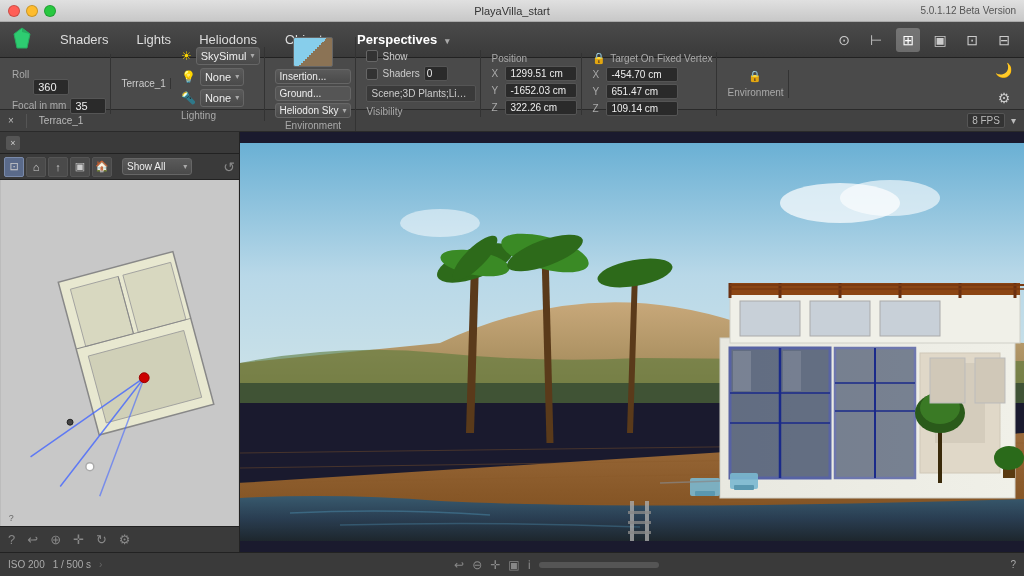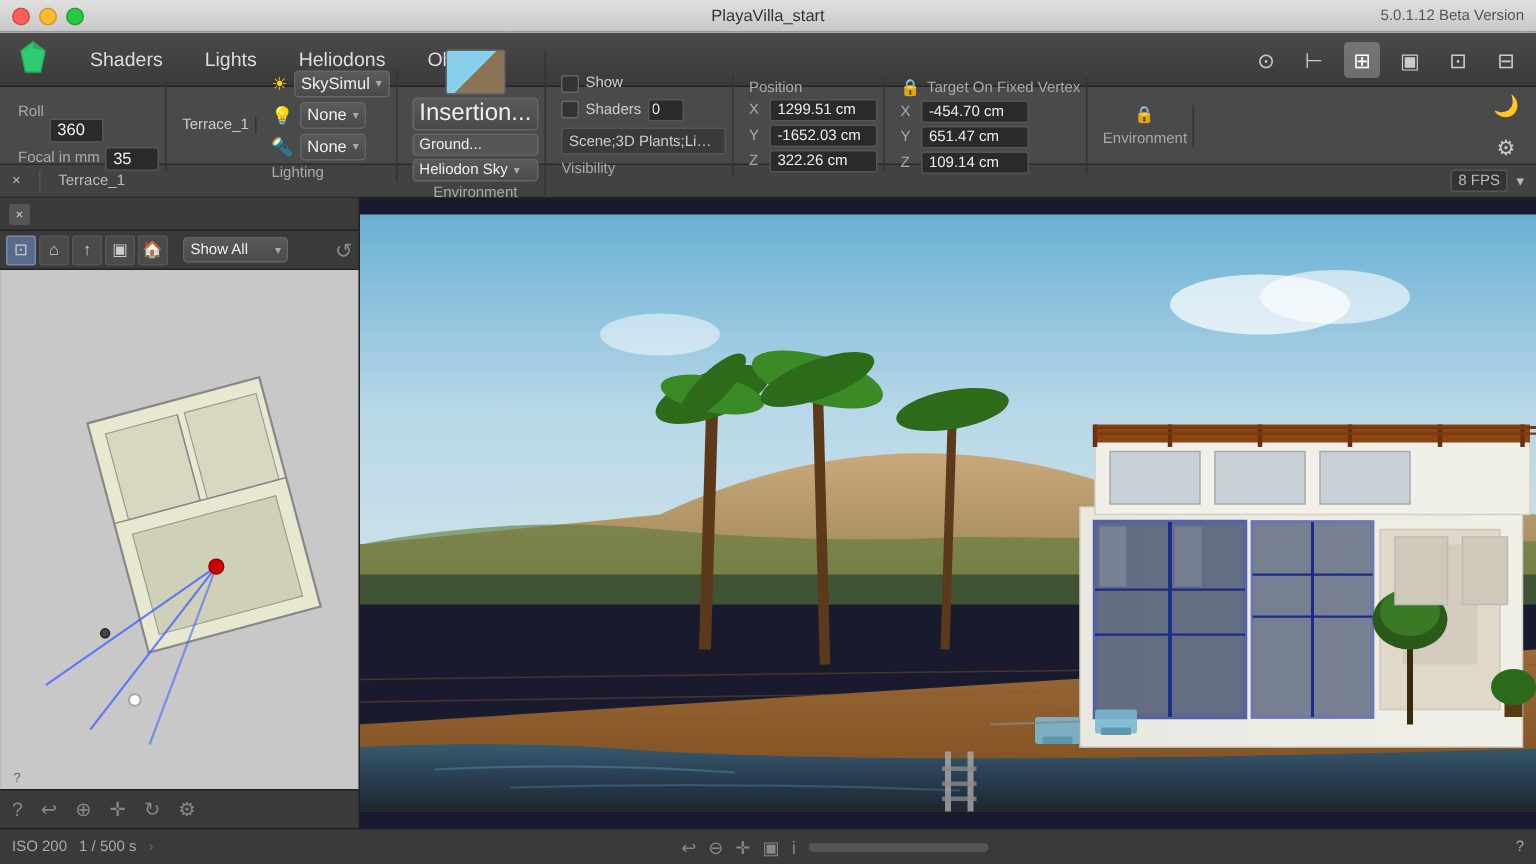--- a/index.html
+++ b/index.html
@@ -408,20 +408,24 @@
 
   <svg class="logo-gem" viewBox="0 0 28 28">
     <polygon points="14,2 22,8 19,22 9,22 6,8" fill="#2ecc71" stroke="#27ae60" stroke-width="1"></polygon>
     <polygon points="14,2 22,8 14,6" fill="#27ae60"></polygon>
   </svg>
 
   <span class="menu-item">Shaders</span>
   <span class="menu-item">Lights</span>
   <span class="menu-item">Heliodons</span>
   <span class="menu-item">Objects</span>
+  <span class="menu-item active">
+    <span>Perspectives</span>
+    <span class="menu-dropdown-arrow">▾</span>
+  </span>
 
   <div class="menubar-right">
     <div class="toolbar-icon-btn">⊙</div>
     <div class="toolbar-icon-btn">⊢</div>
     <div class="toolbar-icon-btn active">⊞</div>
     <div class="toolbar-icon-btn">▣</div>
     <div class="toolbar-icon-btn">⊡</div>
     <div class="toolbar-icon-btn">⊟</div>
   </div>
 </div>
@@ -469,21 +473,21 @@
         </div>
       </div>
       <span class="tb-label">Lighting</span>
     </div>
   </div>
 
   <div class="toolbar-group">
     <div style="display:flex;flex-direction:column;gap:2px;align-items:center;">
       <div class="env-thumb"></div>
       <div style="display:flex;flex-direction:column;gap:2px;">
-        <div class="tb-select" style="font-size:16px;padding:1px 4px;">
+        <div class="tb-select" style="font-size:10px;padding:1px 4px;">
           <span>Insertion...</span>
         </div>
         <div class="tb-select" style="font-size:10px;padding:1px 4px;background:#555;">
           <span>Ground...</span>
         </div>
         <div class="tb-select" style="font-size:10px;padding:1px 4px;">
           <span>Heliodon Sky</span>
           <span class="tb-select-arrow">▾</span>
         </div>
       </div>

